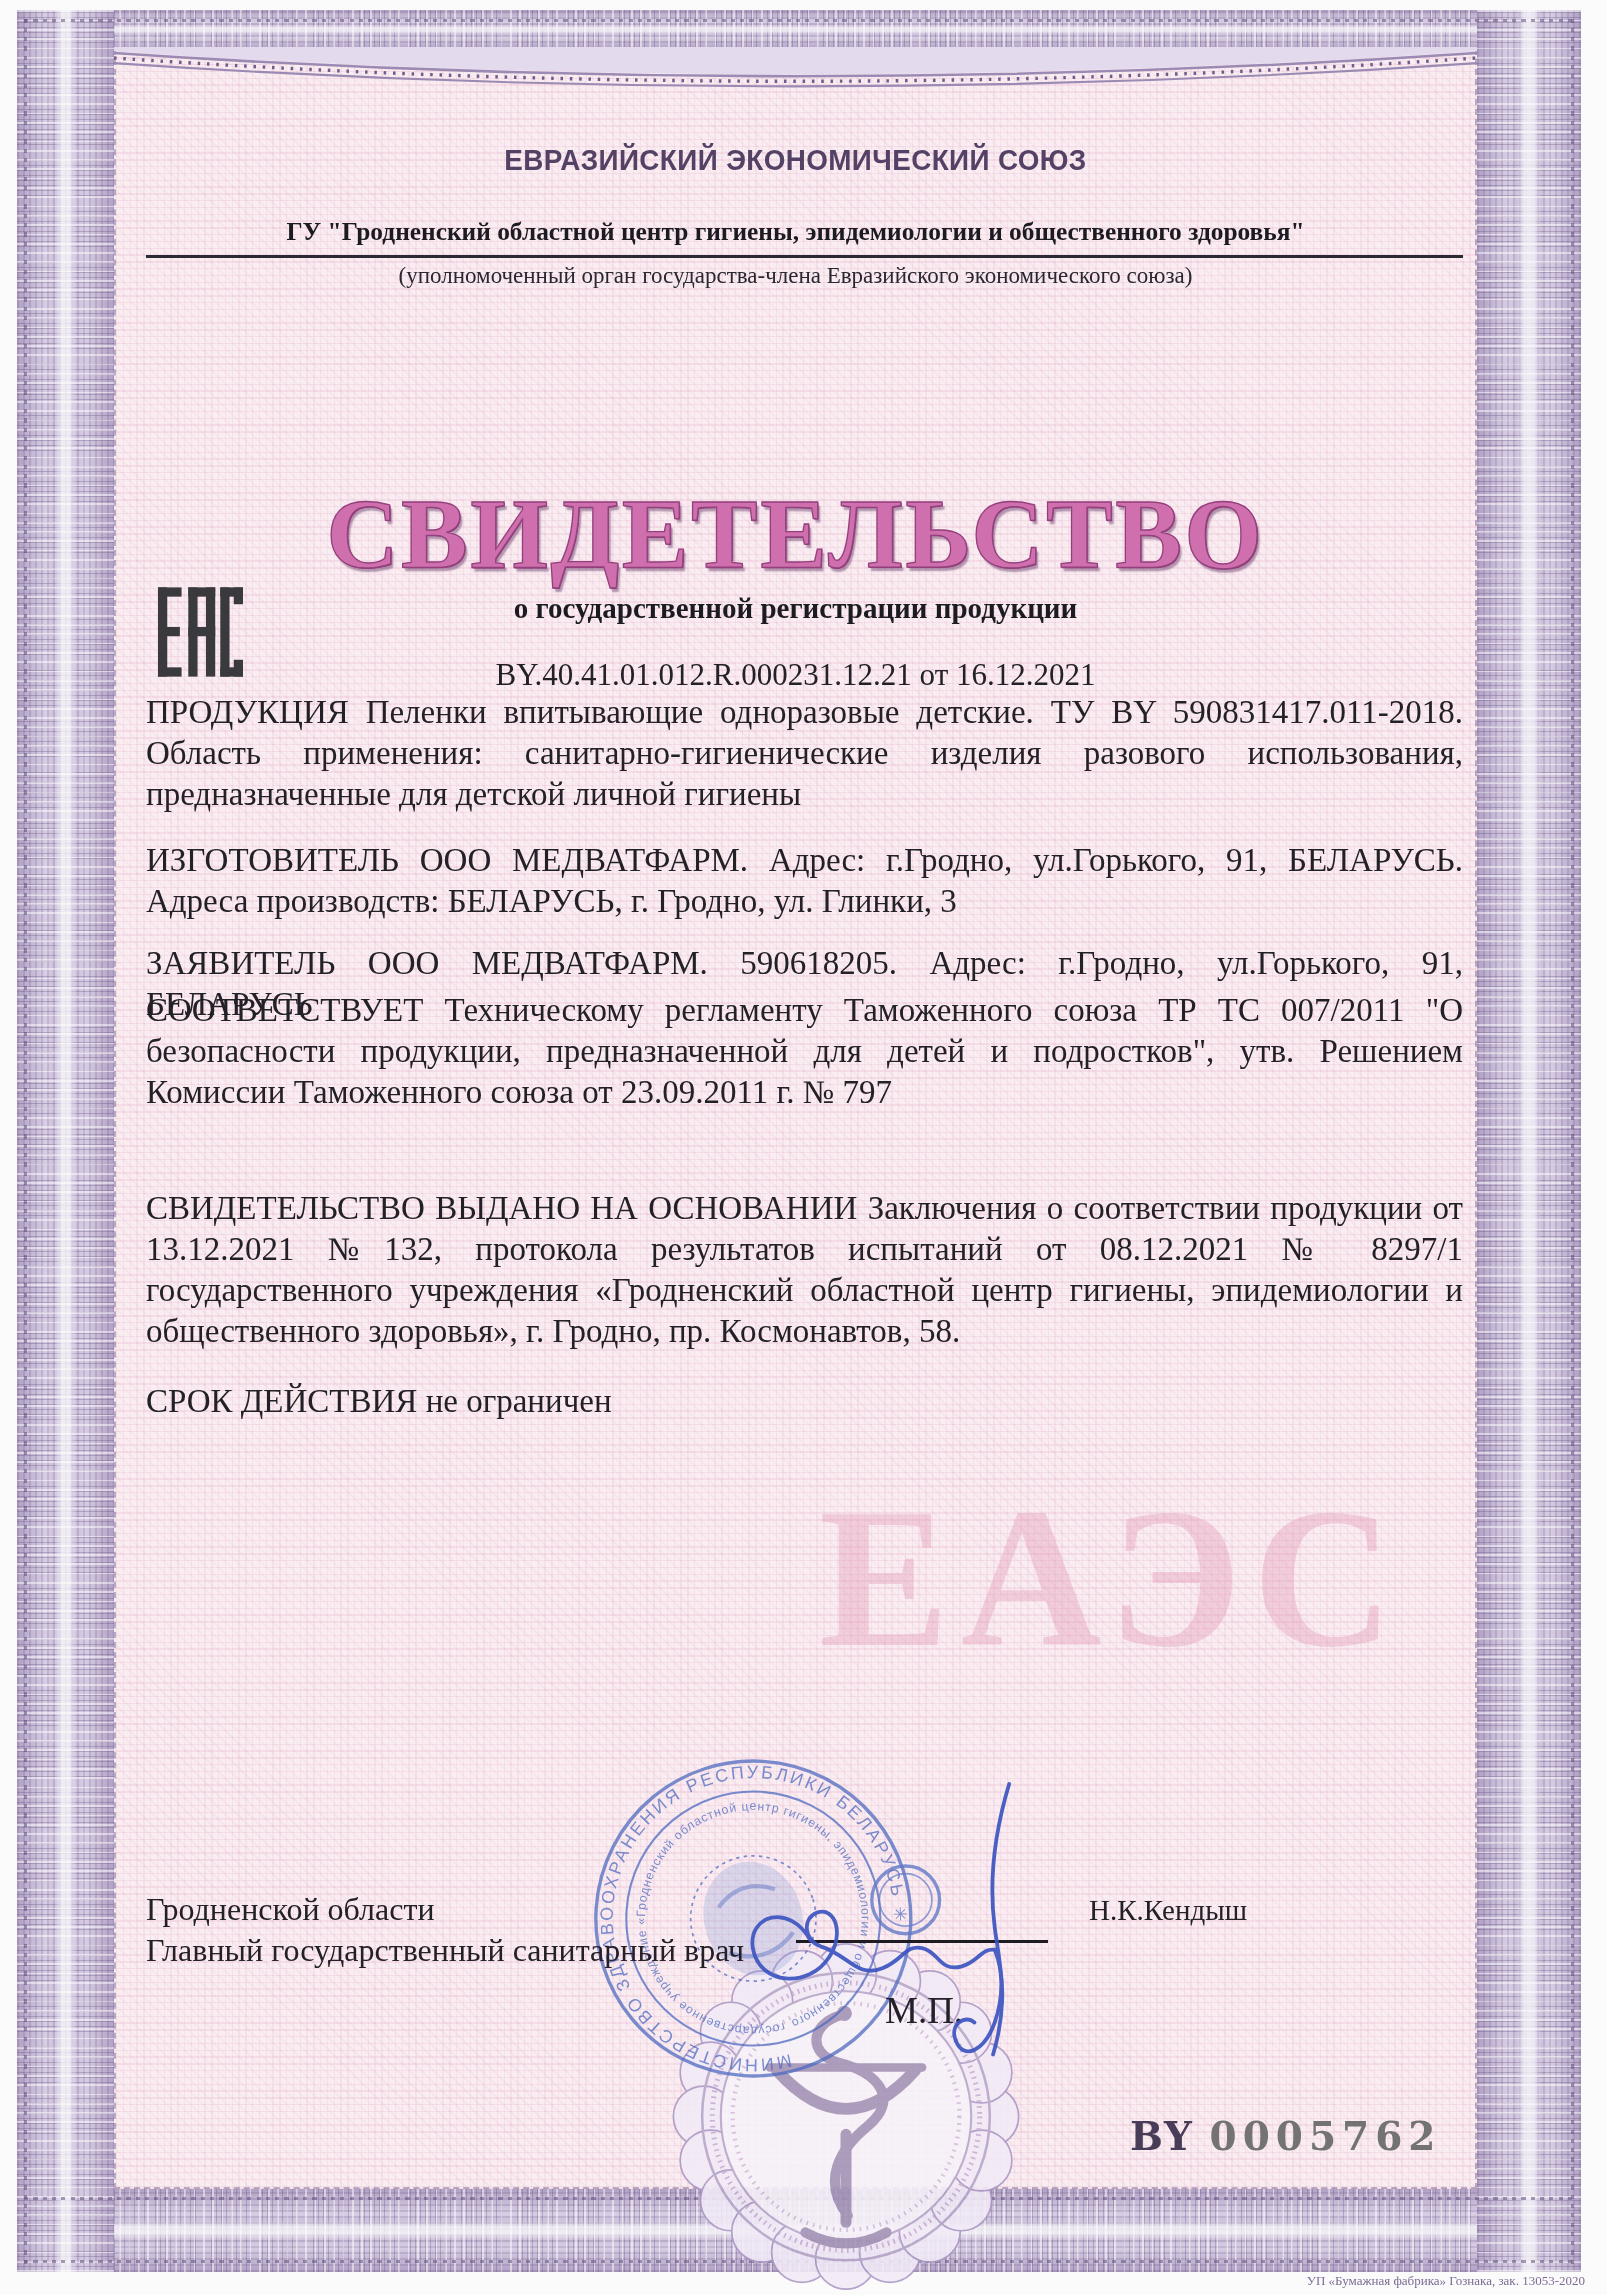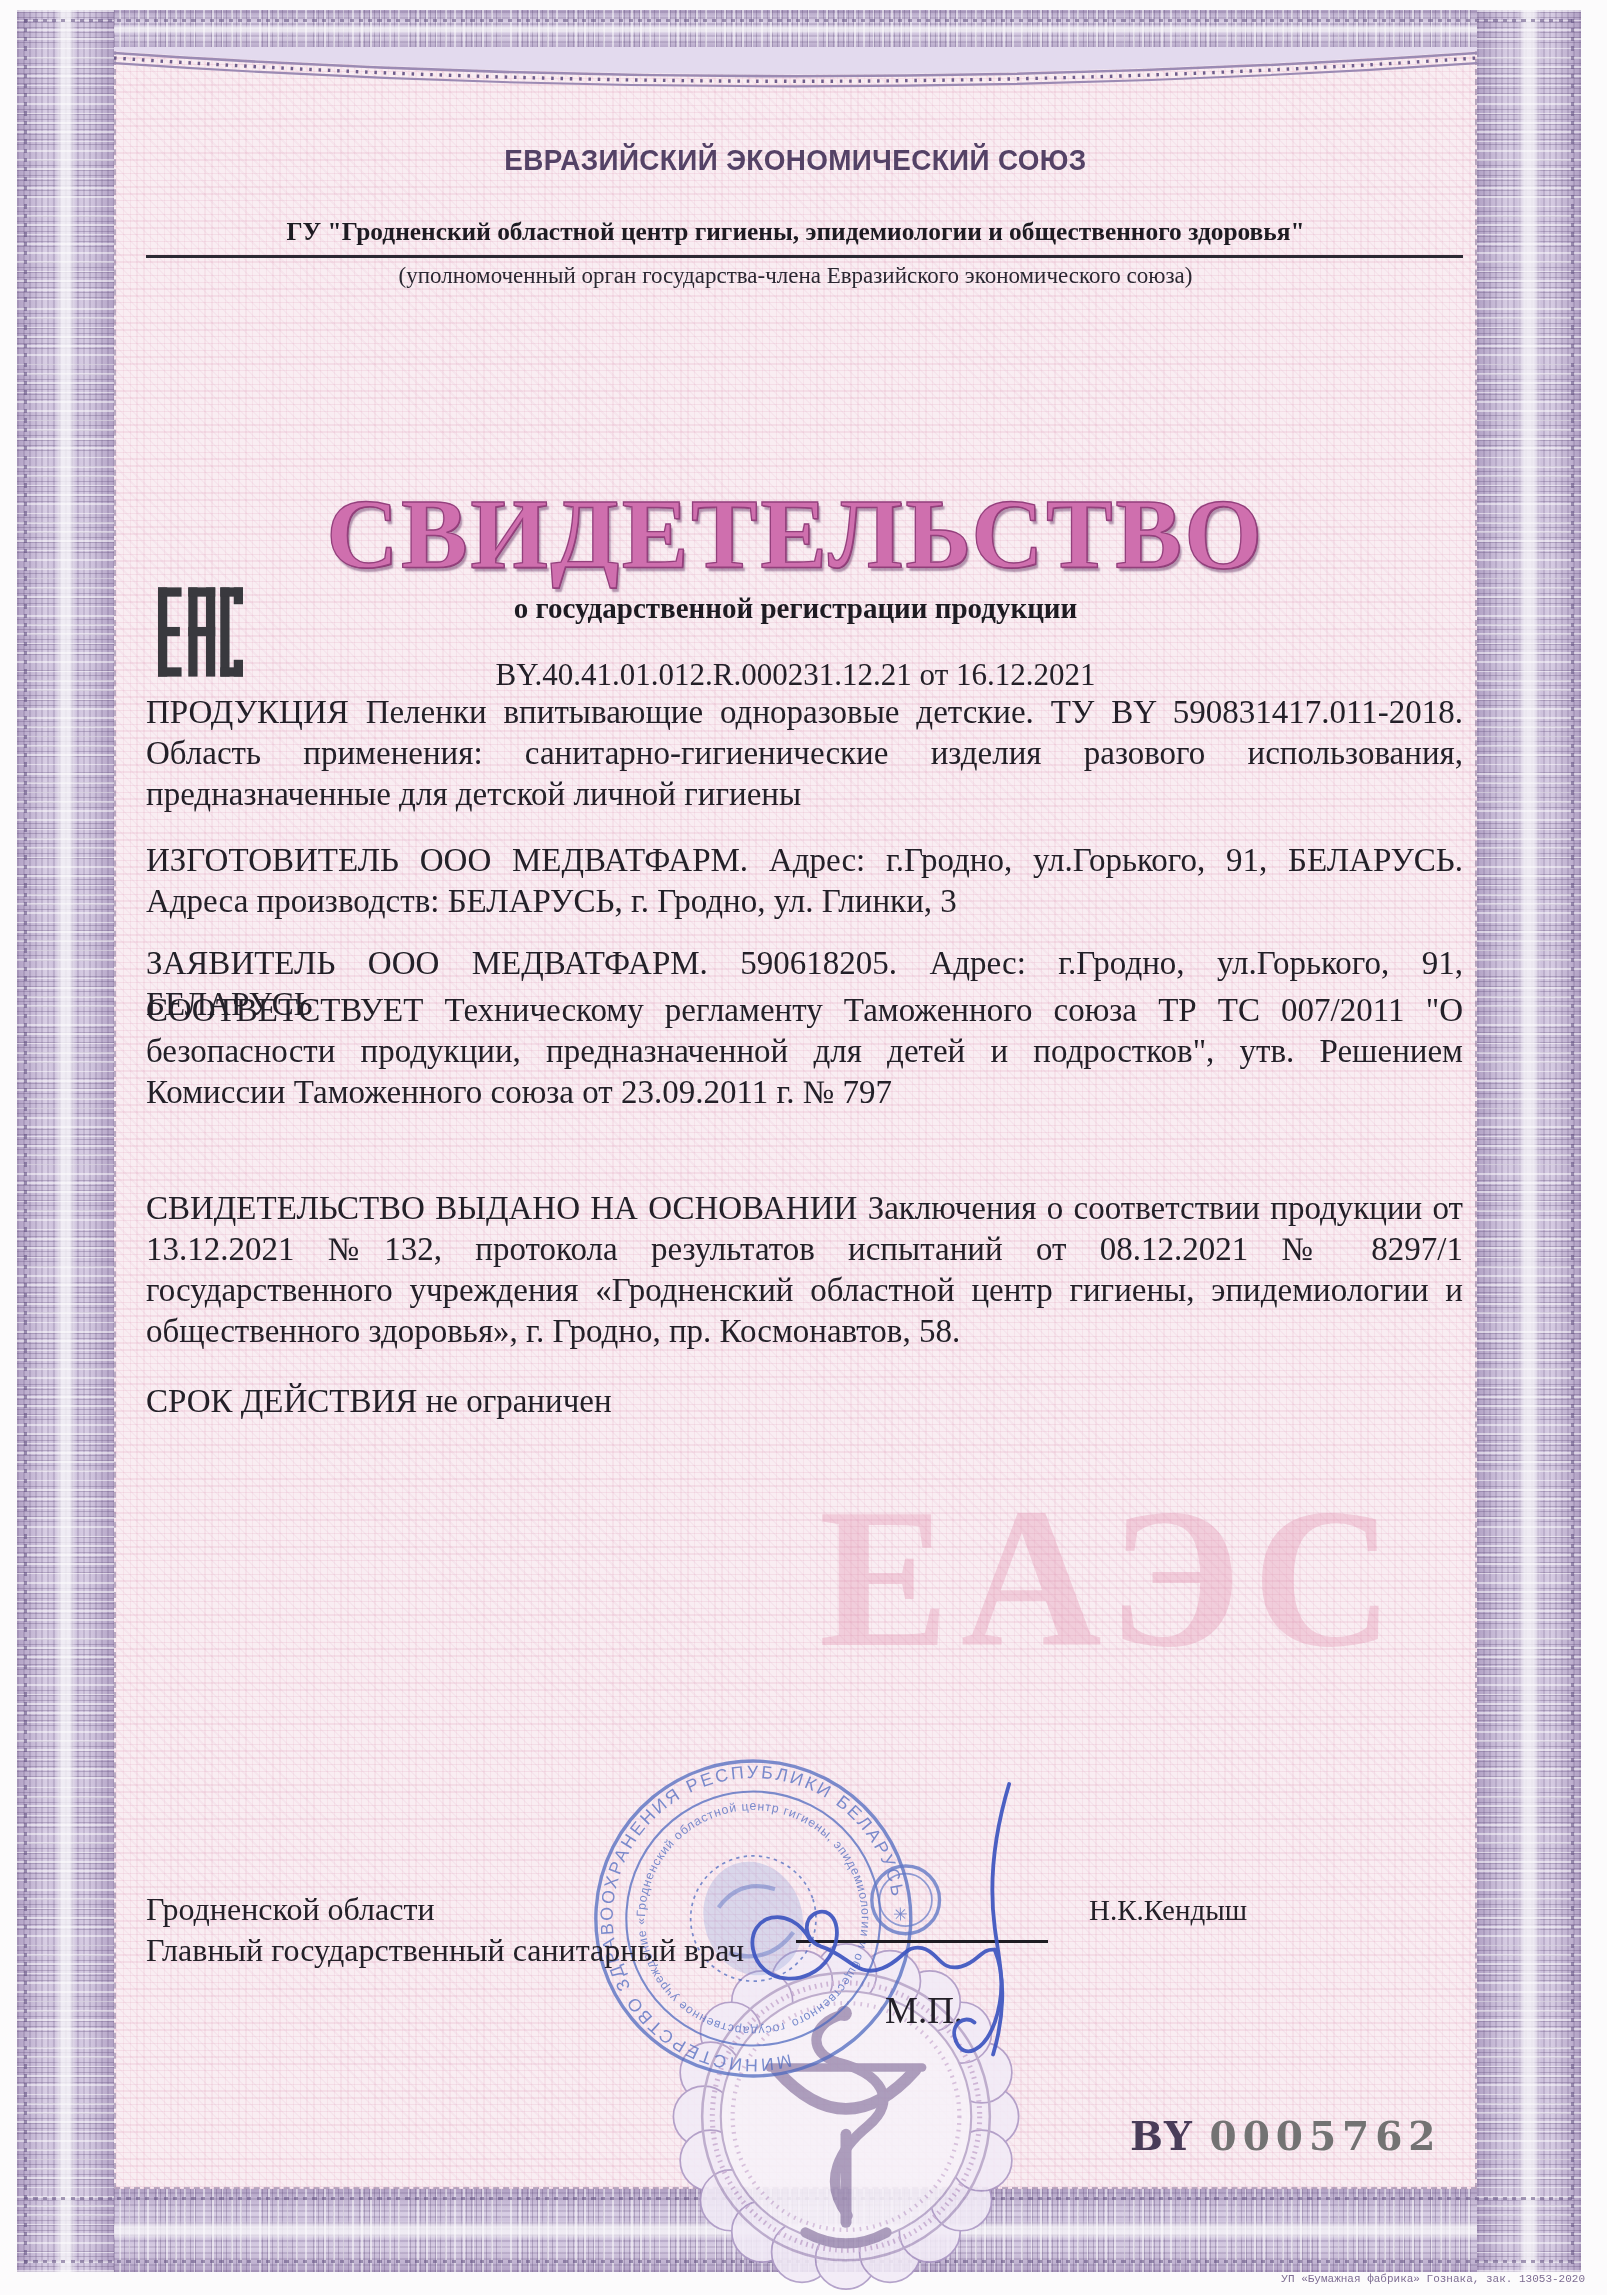--- a/index.html
+++ b/index.html
@@ -75,22 +75,22 @@
     letter-spacing:12px;color:rgba(222,132,166,.30);transform:scaleX(.98);
   }
   .sig-title{position:absolute;left:146px;top:1889px;font-size:32px;line-height:41px;color:#232028;}
   .sig-rule{position:absolute;left:796px;top:1940px;width:252px;height:3.4px;background:#1e1c22;}
   .sig-name{position:absolute;left:1089px;top:1894px;font-size:29px;color:#232028;}
   .seal-abbr{position:absolute;left:885px;top:1989px;font-size:37px;color:#232028;}
   .serial{position:absolute;left:1130px;top:2113px;font-family:"DejaVu Serif",serif;font-weight:bold;}
   .serial-prefix{font-size:39px;color:#493c58;letter-spacing:1.7px;}
   .serial-number{font-size:39px;color:#737373;letter-spacing:6px;margin-left:16px;}
   .printer-note{
-    position:absolute;right:22px;top:2273px;font-family:Liberation Mono, monospace;
-    font-size:11px;color:#7d6c92;
+    position:absolute;right:22px;top:2273px;font-family:Liberation Serif, serif;
+    font-size:13px;color:#7d6c92;
   }
   .eac-mark{position:absolute;left:158px;top:587px;}
   .stamp{position:absolute;left:584px;top:1749px;opacity:.88;}
   .signature-ink{position:absolute;left:709px;top:1767px;}
   .emblem{position:absolute;left:626px;top:1943px;}
 </style>
 </head>
 <body>
 
 <div class="page">

